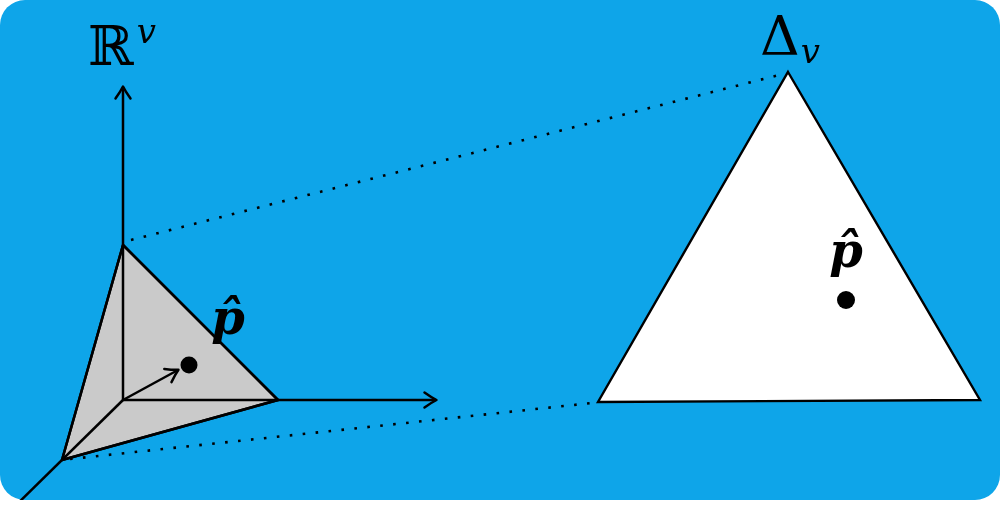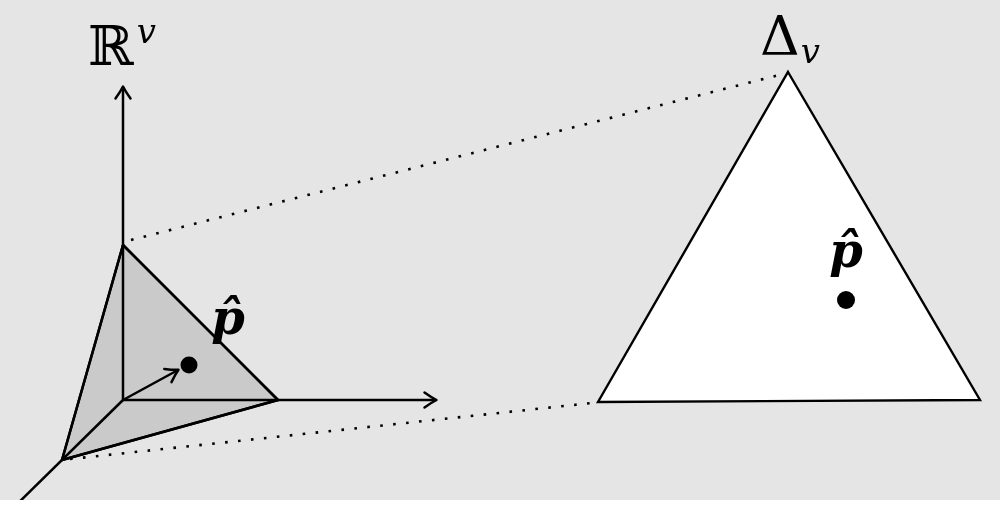--- a/index.html
+++ b/index.html
@@ -1,16 +1,16 @@
 <!DOCTYPE html>
 <html><head>
 <meta charset="utf-8">
 <style>
   html, body { margin: 0; padding: 0; background: #ffffff; }
-  .stage { width: 1000px; height: 500px; position: relative; background: #e5e5e5; }
+  .stage { width: 1000px; height: 500px; position: relative; background: #0ea5e9; border-radius: 25px; }
   svg { display: block; }
   text {
     font-family: "DejaVu Serif", "DejaVu Sans", serif;
     stroke: none;
   }
   .math-base { font-size: 55px; font-style: normal; }
   .math-script { font-size: 34px; font-style: italic; }
   .point-label { font-size: 48px; font-weight: bold; font-style: italic; }
   .axis-line { fill: none; stroke-width: 2.5px; }
   .thin-edge { stroke-width: 2.5px; stroke-linejoin: round; }

